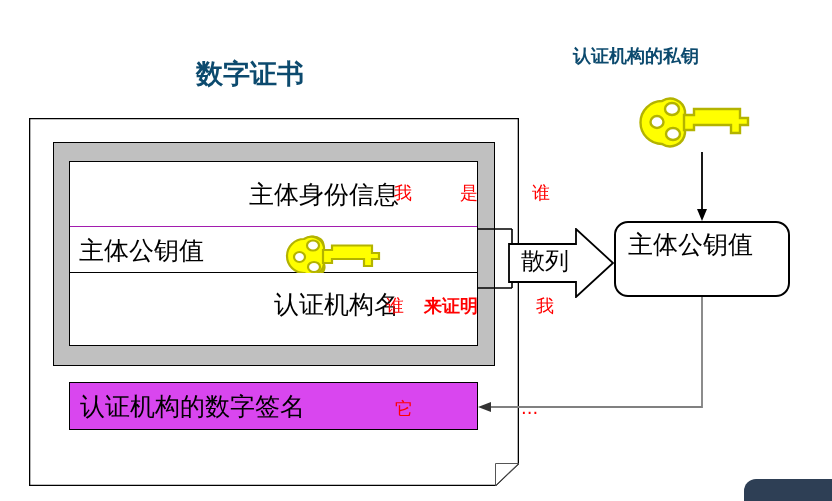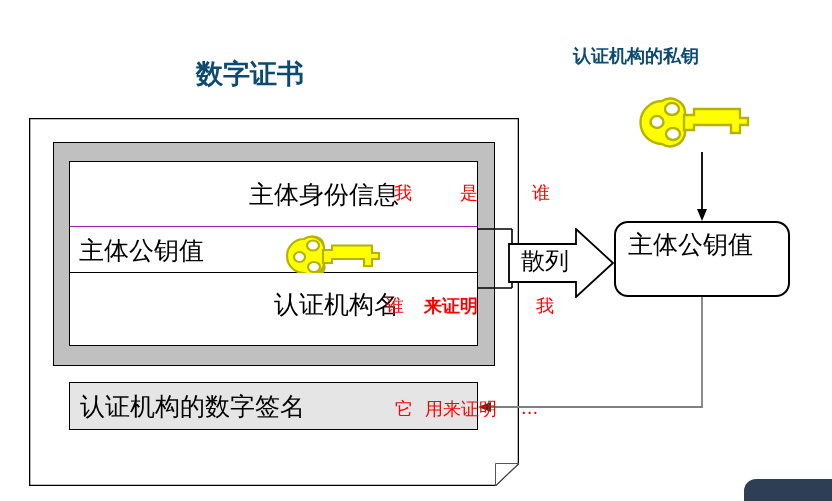--- a/index.html
+++ b/index.html
@@ -106,21 +106,21 @@
     z-index: 6;
   }
 
   
   #sig-row {
     position: absolute;
     left: 69px;
     top: 382px;
     width: 409px;
     height: 48px;
-    background: #e5e5e5;
+    background: #d946ef;
     border: 1px solid #000000;
     box-sizing: border-box;
     z-index: 5;
   }
   #sig-label {
     position: absolute;
     left: 10px;
     top: 50%;
     transform: translateY(-50%);
     font-size: 25px;
@@ -262,21 +262,20 @@
   <div class="red" style="left:532px; top:181px;">谁</div>
 
   <div class="red" style="left:386px; top:294px;">谁</div>
   <div class="red" style="left:424px; top:294px;font-weight:bold;">来证明</div>
   <div class="red" style="left:536px; top:294px;">我</div>
 
   <div id="sig-row">
     <div id="sig-label">认证机构的数字签名</div>
   </div>
   <div class="red" style="left:395px; top:397px;">它</div>
-  <div class="red" style="left:425px; top:397px;">用来证明</div>
   <div class="red" style="left:521px; top:397px;">...</div>
 
   <svg id="connectors" viewBox="0 0 832 501" xmlns="http://www.w3.org/2000/svg">
 
     <line x1="478" y1="229" x2="512" y2="229" stroke="#000000" stroke-width="1.6"></line>
     <line x1="478" y1="288" x2="512" y2="288" stroke="#000000" stroke-width="1.6"></line>
     <line x1="512" y1="229" x2="512" y2="288" stroke="#000000" stroke-width="1.6"></line>
 
     <line x1="702" y1="152" x2="702" y2="215" stroke="#000000" stroke-width="1.8"></line>
     <polygon points="702,221 697,209 707,209" fill="#000000"></polygon>

